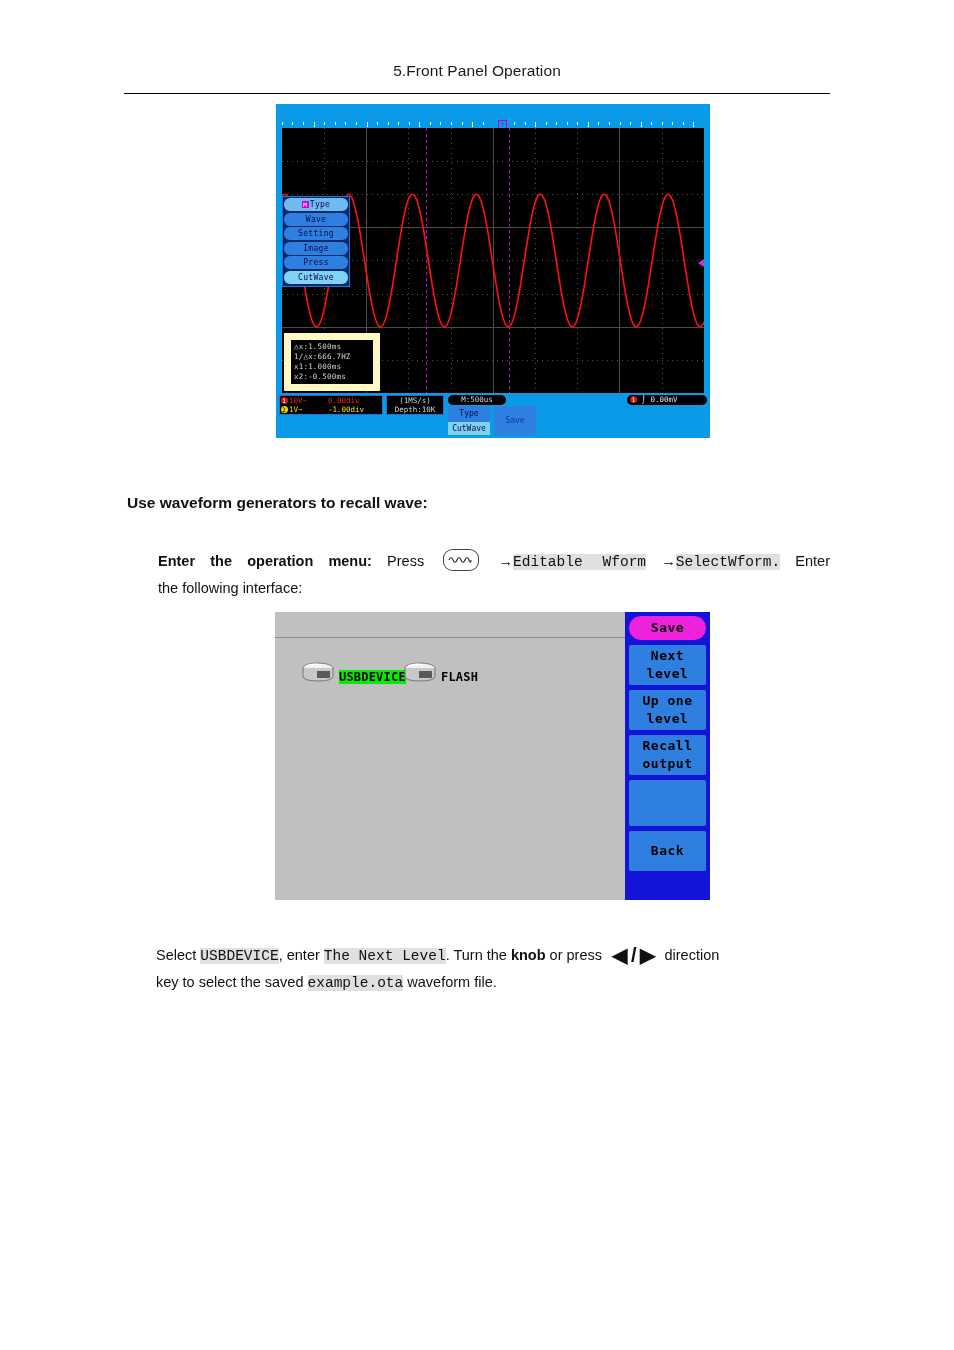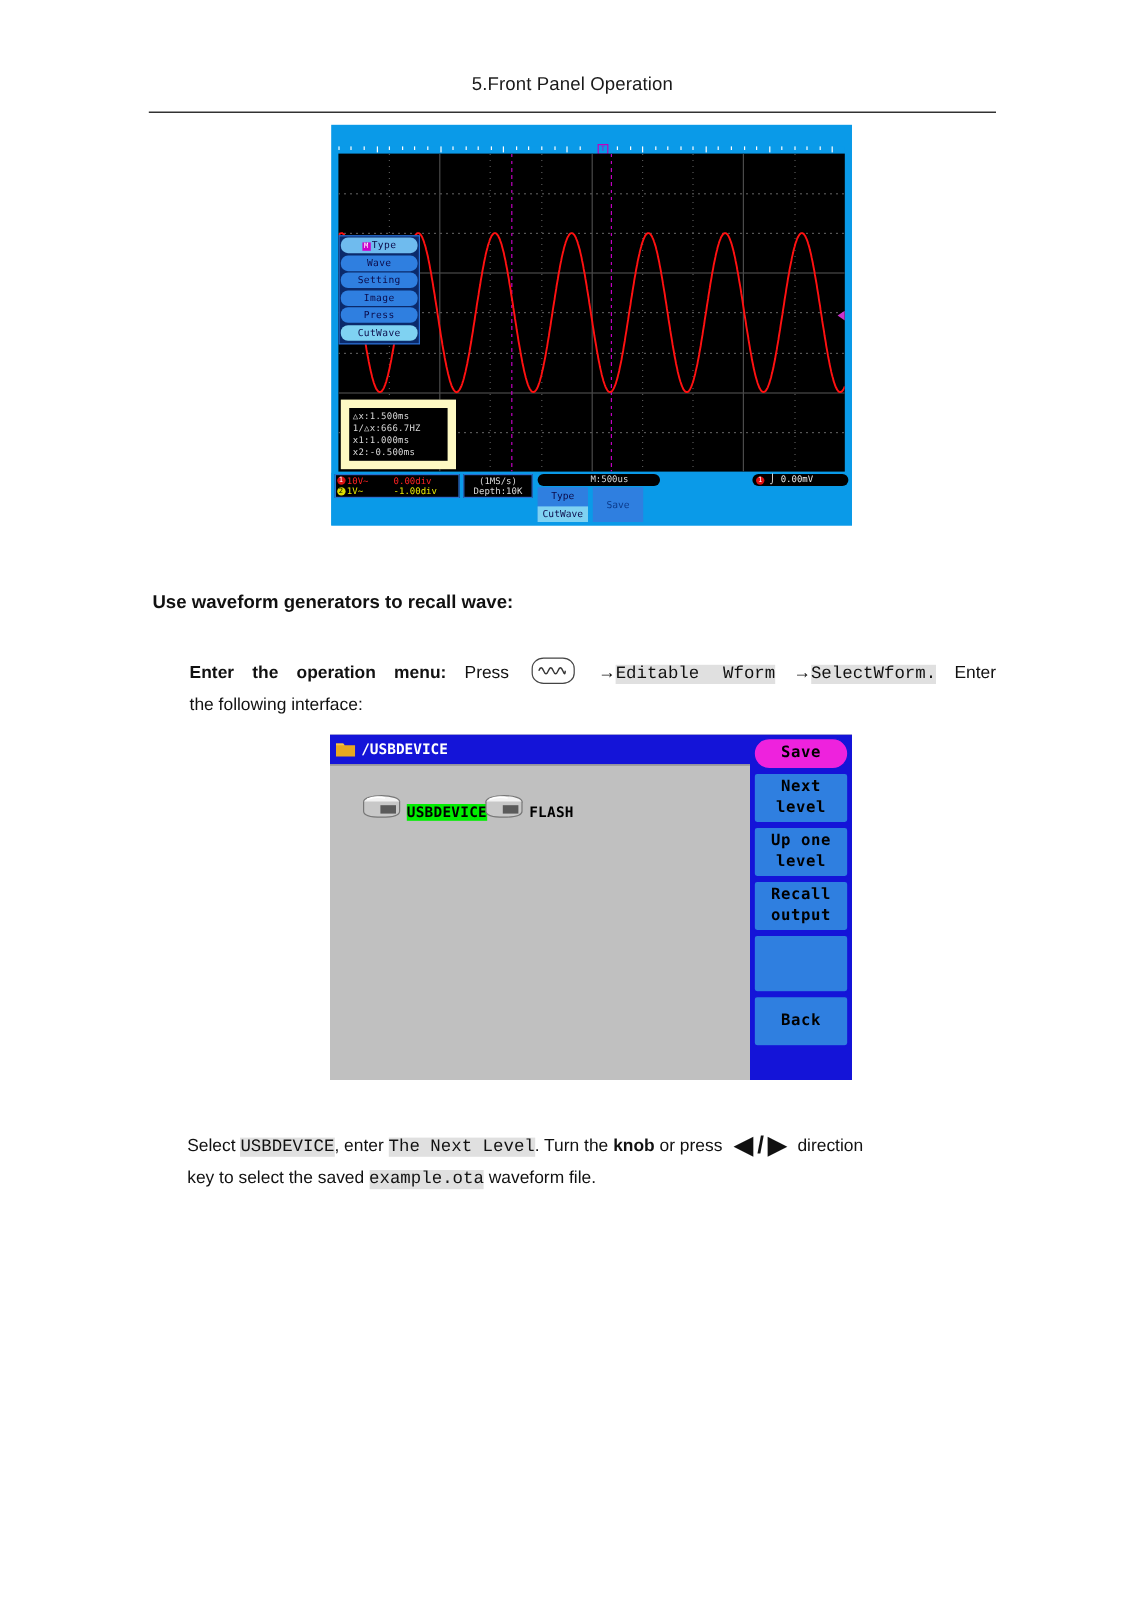--- a/index.html
+++ b/index.html
@@ -316,22 +316,21 @@
   }
   .m-badge {
     position: absolute;
     left: 172px; top: 1px;
     width: 58px; height: 10px;
     background: #000;
     border-radius: 5px;
     color: #d8d8d8;
     font-size: 7.5px;
     line-height: 10px;
-    text-align: left;
-    padding-left: 44px;
+    text-align: center;
   }
   .trig-right {
     position: absolute;
     right: 3px; top: 1px;
     width: 80px; height: 10px;
     background: #000;
     border-radius: 5px;
     color: #e8e8e8;
     font-size: 7.5px;
     line-height: 10px;
@@ -660,27 +659,20 @@
       <path d="M1 6 Q3 1 5 6 T9 6 T13 6 T17 6 T21 6 T23 6" fill="none" stroke="#333" stroke-width="1.2"></path>
     </svg>
   </span>
   <span>→</span><span class="hl">Editable  Wform</span>
   <span>→</span><span class="hl">SelectWform.</span>
   <span>Enter</span></span>
 </div>
 <div class="para2">the following interface:</div>
 
 <div class="fb">
-  <div class="fb-title">
-    <svg class="folder-icon" viewBox="0 0 16 13">
-      <path d="M0 1.5 L6 1.5 L7.2 3 L16 3 L16 12.5 L0 12.5 Z" fill="#e8a820"></path>
-      <path d="M0 1.5 L6 1.5 L7.2 3 L0 3 Z" fill="#f5c44a"></path>
-    </svg>
-    <span>/USBDEVICE</span>
-  </div>
 
   <div class="fb-content">
     <div class="drive" style="left:24px; width:150px;">
       <svg class="drive-icon" width="38" height="24" viewBox="0 0 38 24">
         <ellipse cx="19" cy="6" rx="15" ry="5" fill="#f2f2f2" stroke="#777" stroke-width="1"></ellipse>
         <path d="M4 6 L4 14 Q4 19 19 19 Q34 19 34 14 L34 6" fill="#c8c8c8" stroke="#777" stroke-width="1"></path>
         <rect x="18" y="9" width="13" height="7" fill="#5a5a5a"></rect>
         <path d="M7 4 Q14 1 22 3" fill="none" stroke="#fff" stroke-width="1.4"></path>
       </svg>
       <span class="drive-label on">USBDEVICE</span>

